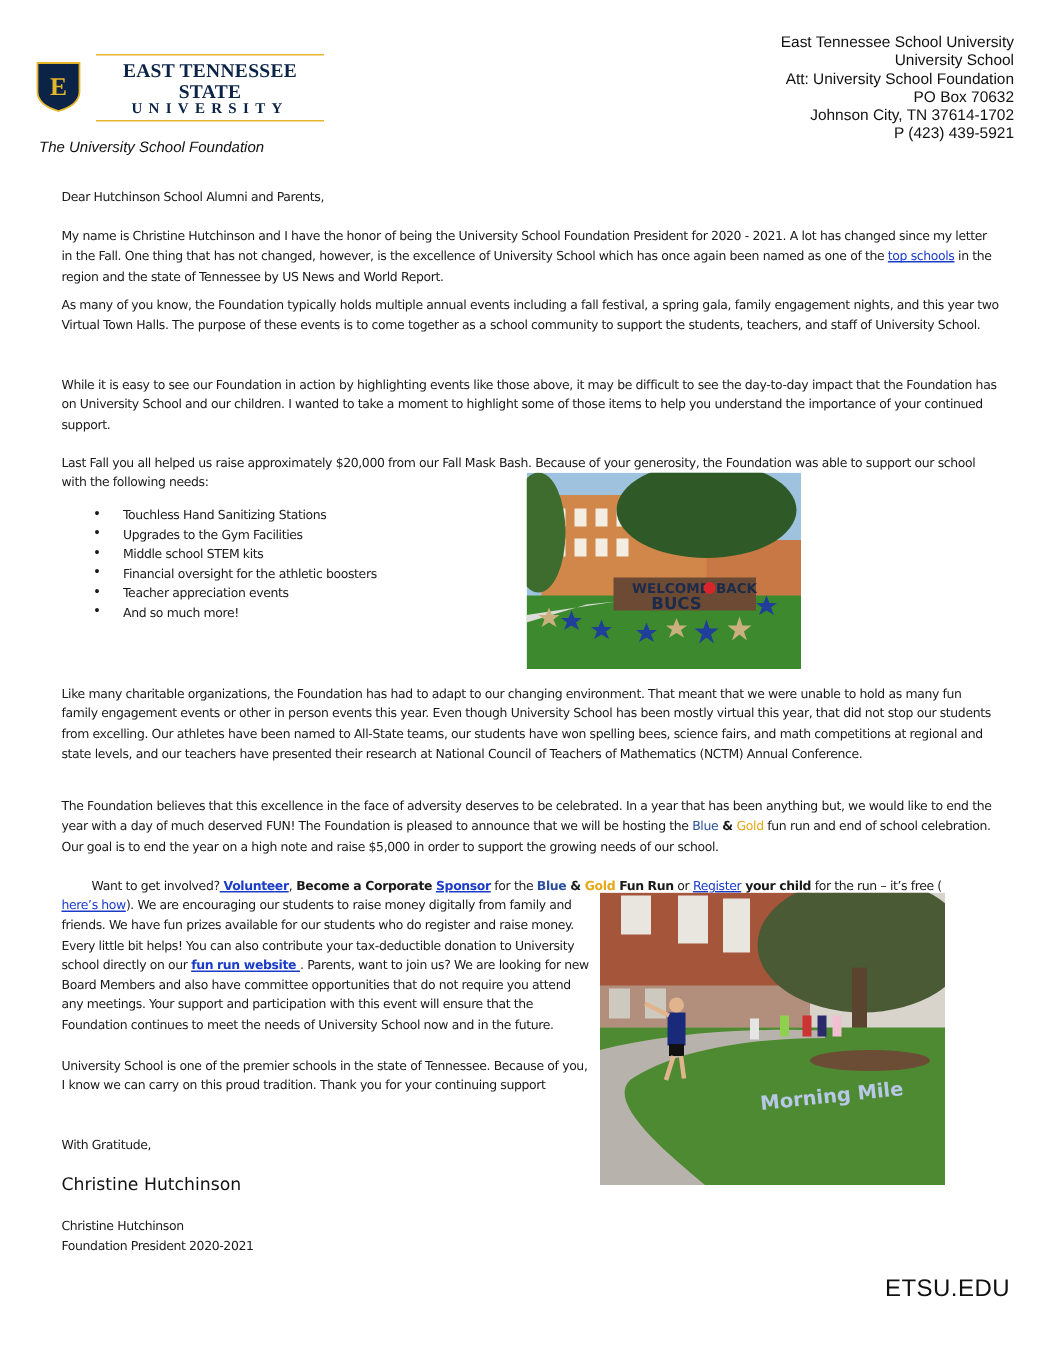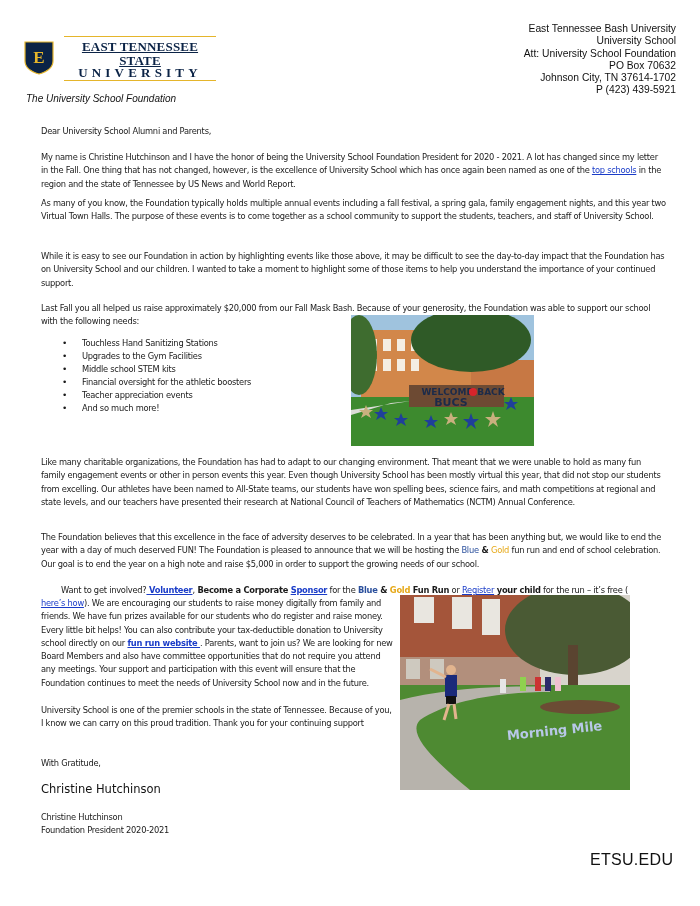--- a/index.html
+++ b/index.html
@@ -1,22 +1,22 @@
 <!DOCTYPE html>
 <html><head>
 <meta charset="utf-8">
 <style>
   html, body { margin: 0; padding: 0; background: #ffffff; }
   body { width: 700px; height: 906px; position: relative; overflow: hidden; font-family: "Liberation Sans", sans-serif; color: #1a1a1a; }
   .logo { position: absolute; left: 24px; top: 40px; width: 192px; height: 36px; display: flex; align-items: center; }
   .shield { width: 30px; height: 34px; position: relative; }
   .shield svg { display: block; }
   .wordmark { margin-left: 10px; flex: 1; border-top: 1.5px solid #e5b52b; border-bottom: 1.5px solid #e5b52b; padding: 3px 0 2px; text-align: center; }
-  .wm1 { font-family: "Liberation Serif", serif; font-size: 13px; color: #0b2346; letter-spacing: 0.2px; line-height: 14px; font-weight: bold; text-decoration: underline; }
-  .wm2 { font-family: "Liberation Serif", serif; font-size: 13px; color: #0b2346; letter-spacing: 4.2px; line-height: 10px; font-weight: bold; }
+  .wm1 { font-family: "Liberation Serif", serif; font-size: 13px; color: #0b2346; letter-spacing: 0.2px; line-height: 14px; font-weight: bold; }
+  .wm2 { font-family: "Liberation Serif", serif; font-size: 10px; color: #0b2346; letter-spacing: 4.2px; line-height: 10px; font-weight: bold; }
   .foundation { position: absolute; left: 26px; top: 93px; font-style: italic; font-size: 10px; color: #111; }
   .address { position: absolute; right: 24px; top: 23px; text-align: right; font-size: 10.3px; line-height: 12.3px; color: #111; }
   .body-text { position: absolute; left: 41px; font-family: "DejaVu Sans", sans-serif; font-size: 8.3px; line-height: 13.3px; color: #1a1a1a; letter-spacing: -0.25px; }
   .full { width: 626px; }
   .narrow { width: 352px; }
   a { color: #1a3cc8; text-decoration: underline; }
   .blue { color: #2a4f9c; }
   .gold { color: #e6a817; }
   .bold { font-weight: bold; }
   ul.needs { position: absolute; left: 60px; top: 337px; margin: 0; padding: 0; list-style: none; font-family: "DejaVu Sans", sans-serif; font-size: 8.3px; line-height: 13.1px; letter-spacing: -0.25px; }
@@ -39,29 +39,29 @@
   </div>
   <div class="wordmark">
     <div class="wm1">EAST TENNESSEE STATE</div>
     <div class="wm2">UNIVERSITY</div>
   </div>
 </div>
 
 <div class="foundation">The University School Foundation</div>
 
 <div class="address">
-  <div>East Tennessee Bash University</div>
+  <div>East Tennessee School University</div>
   <div>University School</div>
   <div>Att: University School Foundation</div>
   <div>PO Box 70632</div>
   <div>Johnson City, TN 37614-1702</div>
   <div>P (423) 439-5921</div>
 </div>
 
-<div class="body-text full" style="top:125px;">Dear University School Alumni and Parents,</div>
+<div class="body-text full" style="top:125px;">Dear Hutchinson School Alumni and Parents,</div>
 
 <div class="body-text full" style="top:151px;">
   <span>My name is Christine Hutchinson and I have the honor of being the University School Foundation President for 2020 - 2021. A lot has changed since my letter in the Fall. One thing that has not changed, however, is the excellence of University School which has once again been named as one of the </span><a href="#">top schools</a><span> in the region and the state of Tennessee by US News and World Report.</span>
 </div>
 
 <div class="body-text full" style="top:197px;">As many of you know, the Foundation typically holds multiple annual events including a fall festival, a spring gala, family engagement nights, and this year two Virtual Town Halls. The purpose of these events is to come together as a school community to support the students, teachers, and staff of University School.</div>
 
 <div class="body-text full" style="top:250px;">While it is easy to see our Foundation in action by highlighting events like those above, it may be difficult to see the day-to-day impact that the Foundation has on University School and our children. I wanted to take a moment to highlight some of those items to help you understand the importance of your continued support.</div>
 
 <div class="body-text full" style="top:302px;">Last Fall you all helped us raise approximately $20,000 from our Fall Mask Bash. Because of your generosity, the Foundation was able to support our school with the following needs:</div>

